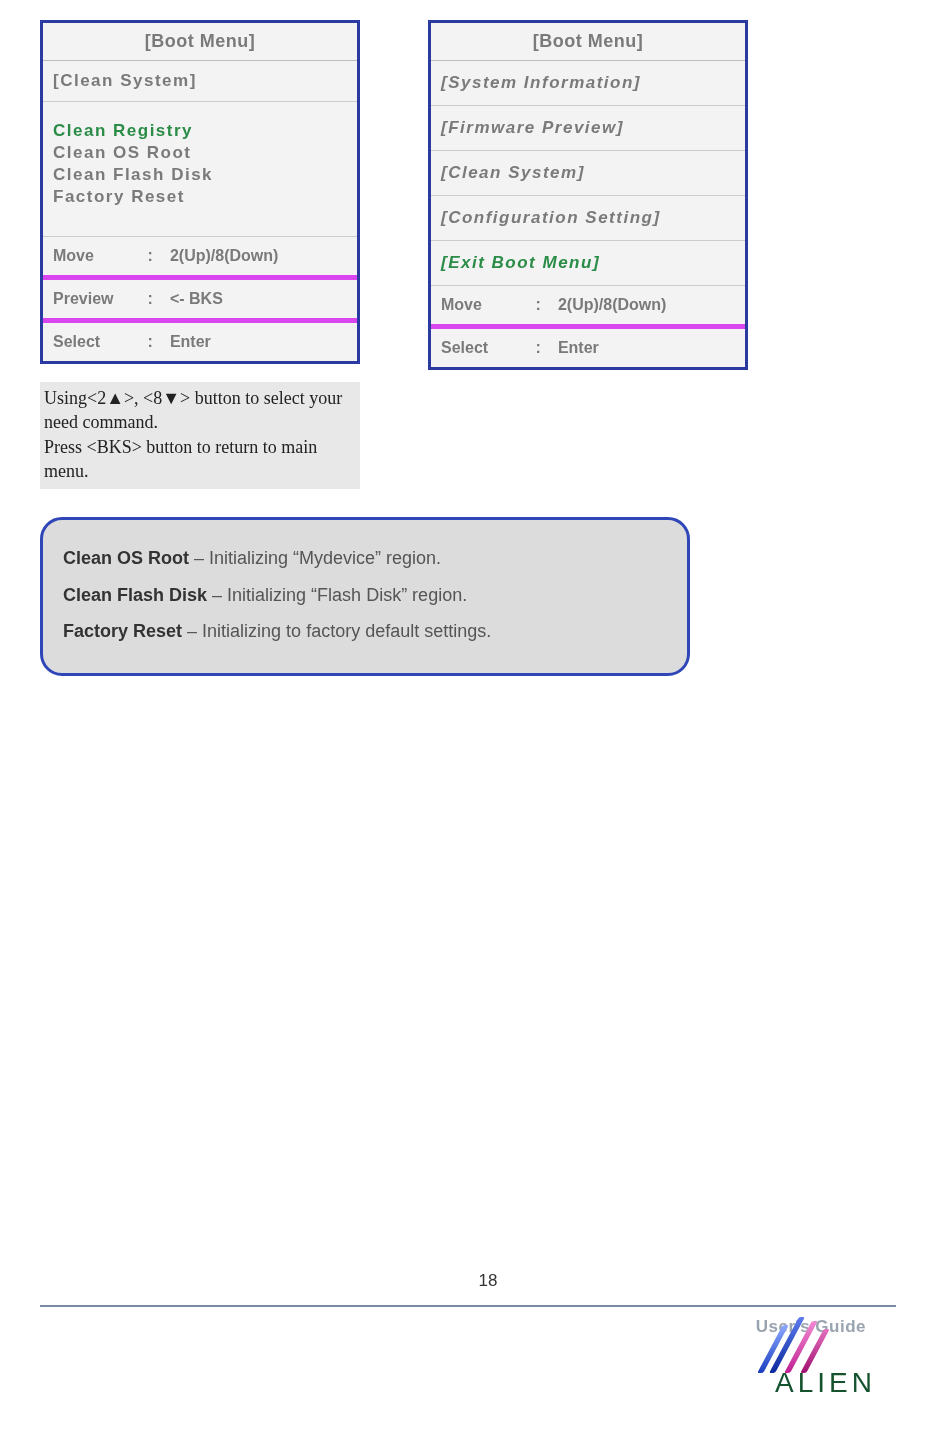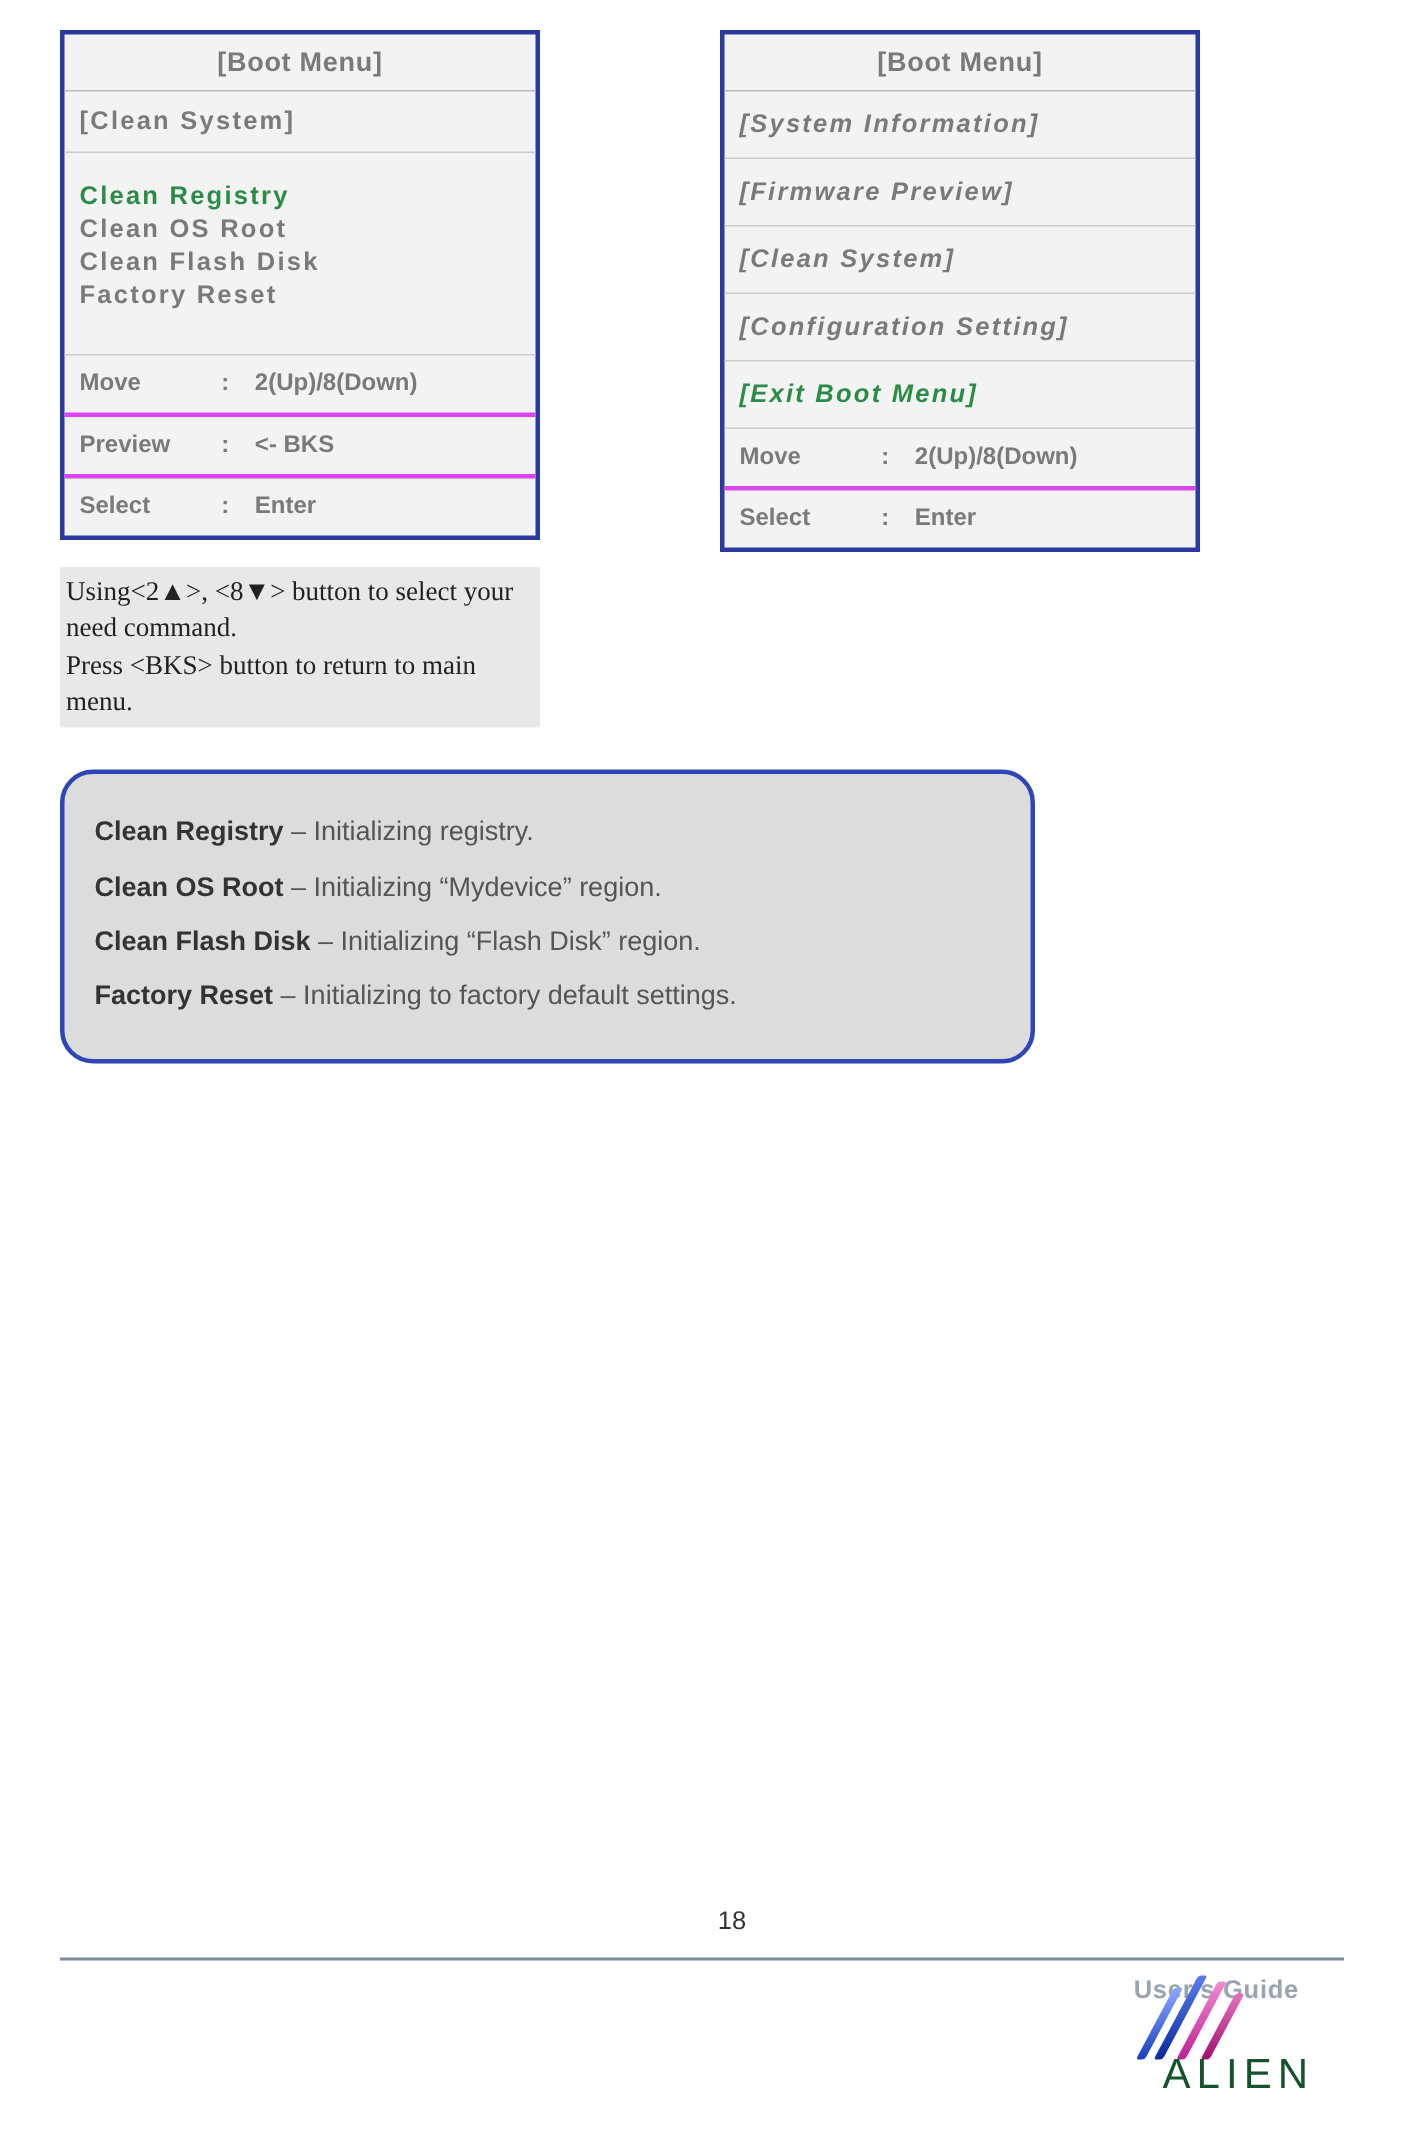--- a/index.html
+++ b/index.html
@@ -9,21 +9,21 @@
     width: 936px;
     height: 1429px;
     font-family: Arial, Helvetica, sans-serif;
     background: #fff;
     position: relative;
     color: #333;
   }
   .page-content {
     padding: 20px 40px 0 40px;
     display: flex;
-    gap: 120px;
+    gap: 68px;
   }
   .col { flex: 0 0 auto; }
   .col-left { width: 320px; }
   .col-right { width: 320px; }
 
   
   .menu-box {
     border: 3px solid #2a3aa0;
     background: #f3f3f3;
   }
@@ -71,21 +71,21 @@
     cursor: default;
     font-style: italic;
   }
   .menu-row-item.selected { color: #2a8c46; }
 
   .hint-row {
     padding: 10px 10px;
     font-weight: bold;
     color: #7a7a7a;
     font-size: 16px;
-    border-bottom: 3px solid #d946ef;
+    border-bottom: 5px solid #d946ef;
   }
   .hint-row:last-child { border-bottom: none; }
   .hint-label { display:inline-block; width: 90px; }
   .hint-colon { display:inline-block; width: 18px; }
   .hint-value { display:inline-block; }
 
   
   .instr {
     margin-top: 18px;
     background: #e8e8e8;
@@ -240,23 +240,20 @@
         <span class="hint-colon">:</span>
         <span class="hint-value">Enter</span>
       </div>
     </div>
 
   </div>
 </div>
 
 <div class="desc-box">
   <div class="desc-line">
-    <span class="desc-term">Clean Registry</span><span> – Initializing registry.</span>
-  </div>
-  <div class="desc-line">
     <span class="desc-term">Clean OS Root</span><span> – Initializing “Mydevice” region.</span>
   </div>
   <div class="desc-line">
     <span class="desc-term">Clean Flash Disk</span><span> – Initializing “Flash Disk” region.</span>
   </div>
   <div class="desc-line">
     <span class="desc-term">Factory Reset</span><span> – Initializing to factory default settings.</span>
   </div>
 </div>
 

